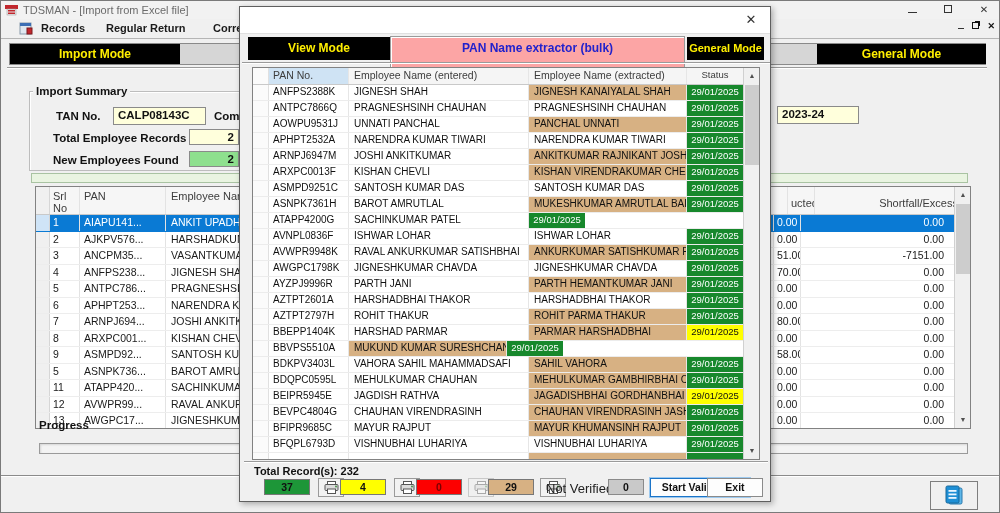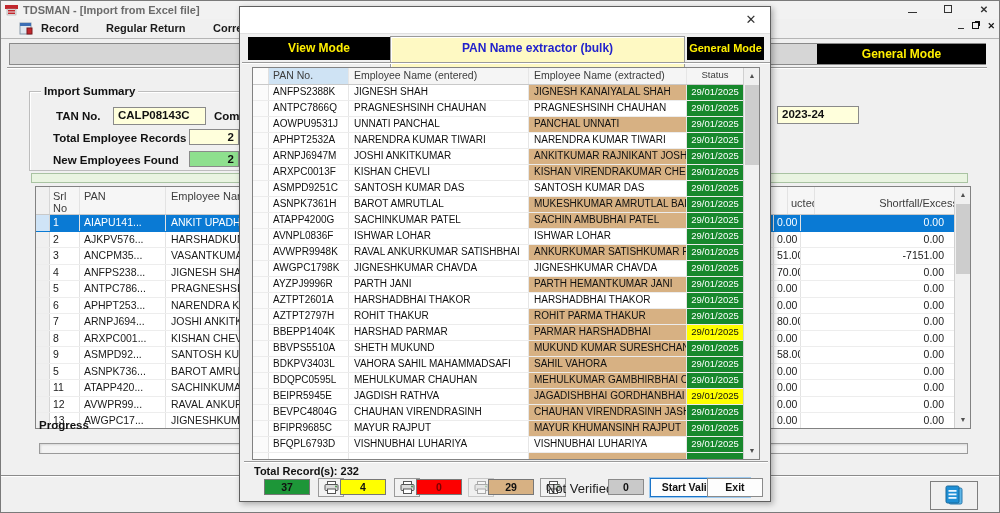--- a/index.html
+++ b/index.html
@@ -6,42 +6,42 @@
   body { margin:0; background:#555; }
   .page {
     position:relative; width:1000px; height:513px;
     background:#f0f0f0; overflow:hidden;
     font-family:"Liberation Sans", sans-serif;
     border:1px solid #7a7a7a;
   }
   .abs { position:absolute; }
 
   
-  .titlebar { left:0; top:0; width:1000px; height:18px; background:#f2f2f2;font-weight:bold; }
+  .titlebar { left:0; top:0; width:1000px; height:18px; background:#f2f2f2; }
   .title-text { left:22px; top:3px; font-size:11px; color:#6b6b6b; }
   .win-ctrls { right:8px; top:2px; display:flex; gap:18px; color:#333; }
   .win-ctrl { width:18px; height:14px; font-size:10px; text-align:center; line-height:14px; cursor:default; }
   .glyph-min { display:inline-block; width:9px; border-bottom:1px solid #333; height:8px; }
   .glyph-max { display:inline-block; width:8px; height:8px; border:1px solid #333; margin-top:2px; }
   .menubar { left:0; top:18px; width:1000px; height:20px; background:#f0f0f0; border-bottom:1px solid #b5b5b5; }
   .menu-item { position:absolute; top:3px; font-size:11px; font-weight:bold; color:#1a1a1a; }
   .mdi-ctrls { right:6px; top:2px; display:flex; gap:8px; align-items:center; }
   .mdi-ctrl { font-size:9px; font-weight:bold; color:#111; }
   .glyph-restore { display:inline-block; width:7px; height:7px; border:1px solid #111; box-shadow:2px -2px 0 -1px #111; }
 
   
   .tabstrip { left:8px; top:42px; width:977px; height:22px; background:#d6d6d6; border:1px solid #8a8a8a; }
   .black-tab { position:absolute; background:#000; color:#ffef00; font-weight:bold; font-size:12px;
                text-align:center; line-height:20px; height:20px; top:0; }
   .etch { height:2px; border-top:1px solid #9a9a9a; border-bottom:1px solid #fff; }
 
   
   .groupbox { left:28px; top:90px; width:650px; height:80px; border:1px solid #bdbdbd;
               box-shadow:inset 1px 1px 0 #fff; }
-  .group-label { left:40px; top:84px; font-size:11.5px; font-weight:bold; color:#111; background:#f0f0f0; padding:0 3px; }
+  .group-label { left:32px; top:84px; font-size:11.5px; font-weight:bold; color:#111; background:#f0f0f0; padding:0 3px; }
   .fld-label { position:absolute; font-size:11.5px; font-weight:bold; color:#111; }
   .yellow-box { background:#ffffdc; border:1px solid #8a8a8a; font-size:11.5px; font-weight:bold; color:#111;
                 padding:1px 4px; }
   .green-box-field { background:#8ee08e; border:1px solid #8a8a8a; font-size:11.5px; font-weight:bold; color:#111; padding:1px 4px; }
   .greenbar { left:30px; top:172px; width:937px; height:10px; background:#e9f4e1; border:1px solid #a9c3a2; }
 
   
   .main-grid { left:34px; top:185px; width:936px; height:243px; background:#fff; border:1px solid #828282; overflow:hidden; }
   .mg-head { display:flex; height:28px; background:#f6f6f6; border-bottom:1px solid #c9c9c9; color:#3c3c3c; font-size:11px; }
   .mg-row { display:flex; height:16.5px; font-size:10.5px; color:#1a1a1a; border-bottom:1px solid #ededed; }
@@ -68,21 +68,21 @@
 
   .footer-divider { left:0; top:474px; width:1000px; height:2px; border-top:1px solid #8b8b8b; border-bottom:1px solid #fff; }
   .docs-btn { left:929px; top:480px; width:48px; height:29px; border:1px solid #7e7e7e; background:#f0f0f0; display:flex; align-items:center; justify-content:center; cursor:pointer; }
 
   
   .modal { left:238px; top:5px; width:532px; height:496px; background:#f0f0f0; border:1px solid #5f5f5f; box-shadow:2px 2px 6px rgba(0,0,0,.3); }
   .modal-title { position:absolute; left:0; top:0; width:100%; height:27px; background:#fff; border-bottom:1px solid #e0e0e0; }
   .modal-close { position:absolute; right:10px; top:4px; width:18px; height:18px; font-size:13px; color:#333; text-align:center; line-height:18px; cursor:pointer; }
   .modal-tabs { position:absolute; left:0; top:29px; width:100%; height:25px; }
   .m-black-tab { position:absolute; top:1px; height:23px; background:#000; color:#ffef00; font-weight:bold; font-size:12px; text-align:center; line-height:22px; cursor:pointer; }
-  .m-active-tab { position:absolute; top:0; height:34px; background:#fef9c3; border:1px solid #9a9a9a; border-bottom:none; color:#2222cc; font-weight:bold; font-size:12px; text-align:center; line-height:23px; box-shadow:inset 1px 1px 0 #fff; cursor:default; }
+  .m-active-tab { position:absolute; top:0; height:34px; background:#fca5a5; border:1px solid #9a9a9a; border-bottom:none; color:#2222cc; font-weight:bold; font-size:12px; text-align:center; line-height:23px; box-shadow:inset 1px 1px 0 #fff; cursor:default; }
   .modal-etch { position:absolute; left:2px; top:55px; width:528px; }
 
   .pg { position:absolute; left:12px; top:60px; width:508px; height:393px; background:#fff; border:1px solid #828282; overflow:hidden; }
   .pg-head { display:flex; height:17px; background:#f5f5f5; border-bottom:1px solid #c9c9c9; font-size:10.5px; color:#3c3c3c; }
   .pg-row { display:flex; height:16px; font-size:10px; color:#111; border-bottom:1px solid #ececec; }
   .p-sel { width:16px; flex:none; background:#fbfbfb; border-right:1px solid #e0e0e0; }
   .p-pan { width:80px; flex:none; padding:1px 4px; border-right:1px solid #e6e6e6; white-space:nowrap; overflow:hidden; }
   .p-ent { width:180px; flex:none; padding:1px 5px; border-right:1px solid #e6e6e6; white-space:nowrap; overflow:hidden; }
   .p-ext { width:158px; flex:none; padding:1px 5px; border-right:1px solid #e6e6e6; white-space:nowrap; overflow:hidden; }
   .p-st  { width:56px; flex:none; text-align:center; padding:1px 2px; font-size:9.5px; white-space:nowrap; overflow:hidden; }
@@ -120,31 +120,32 @@
       <div class="win-ctrl"><span>✕</span></div>
     </div>
   </div>
 
   <div class="abs menubar">
     <svg class="abs" style="left:18px;top:3px" width="14" height="13">
       <rect x="1" y="1" width="11" height="11" fill="#dfe7ef" stroke="#8899aa"></rect>
       <rect x="1" y="1" width="11" height="3" fill="#3c6eb4"></rect>
       <rect x="8" y="6" width="5" height="6" fill="#c1272d" stroke="#7a1a1e"></rect>
     </svg>
-    <div class="menu-item" style="left:40px">Record</div>
+    <div class="menu-item" style="left:40px">Records</div>
     <div class="menu-item" style="left:105px">Regular Return</div>
     <div class="menu-item" style="left:212px">Corrections Return</div>
     <div class="abs mdi-ctrls">
       <span class="mdi-ctrl"><span class="glyph-min" style="width:6px;height:6px"></span></span>
       <span class="mdi-ctrl"><span class="glyph-restore"></span></span>
       <span class="mdi-ctrl">✕</span>
     </div>
   </div>
 
   <div class="abs tabstrip">
+    <div class="black-tab" style="left:0;width:170px">Import Mode</div>
     <div class="black-tab" style="left:807px;width:169px">General Mode</div>
   </div>
   <div class="abs etch" style="left:6px;top:66px;width:980px"></div>
 
   <div class="abs groupbox"></div>
   <div class="abs group-label">Import Summary</div>
   <div class="fld-label" style="left:55px;top:109px">TAN No.</div>
   <div class="abs yellow-box" style="left:112px;top:106px;width:93px;height:18px">CALP08143C</div>
   <div class="fld-label" style="left:213px;top:109px">Comp</div>
   <div class="fld-label" style="left:52px;top:131px">Total Employee Records</div>
@@ -364,21 +365,20 @@
             <div class="p-sel"></div>
             <div class="p-pan">ASNPK7361H</div>
             <div class="p-ent">BAROT AMRUTLAL</div>
             <div class="p-ext hl">MUKESHKUMAR AMRUTLAL BAROT</div>
             <div class="p-st st-green">29/01/2025</div>
           </div>
           <div class="pg-row">
             <div class="p-sel"></div>
             <div class="p-pan">ATAPP4200G</div>
             <div class="p-ent">SACHINKUMAR PATEL</div>
-            <div class="p-ext hl">SACHIN AMBUBHAI PATEL</div>
             <div class="p-st st-green">29/01/2025</div>
           </div>
           <div class="pg-row">
             <div class="p-sel"></div>
             <div class="p-pan">AVNPL0836F</div>
             <div class="p-ent">ISHWAR LOHAR</div>
             <div class="p-ext">ISHWAR LOHAR</div>
             <div class="p-st st-green">29/01/2025</div>
           </div>
           <div class="pg-row">
@@ -419,21 +419,20 @@
           <div class="pg-row">
             <div class="p-sel"></div>
             <div class="p-pan">BBEPP1404K</div>
             <div class="p-ent">HARSHAD PARMAR</div>
             <div class="p-ext hl">PARMAR HARSHADBHAI</div>
             <div class="p-st st-yellow">29/01/2025</div>
           </div>
           <div class="pg-row">
             <div class="p-sel"></div>
             <div class="p-pan">BBVPS5510A</div>
-            <div class="p-ent">SHETH MUKUND</div>
             <div class="p-ext hl">MUKUND KUMAR SURESHCHANDRA SHETH</div>
             <div class="p-st st-green">29/01/2025</div>
           </div>
           <div class="pg-row">
             <div class="p-sel"></div>
             <div class="p-pan">BDKPV3403L</div>
             <div class="p-ent">VAHORA SAHIL MAHAMMADSAFI</div>
             <div class="p-ext hl">SAHIL VAHORA</div>
             <div class="p-st st-green">29/01/2025</div>
           </div>

